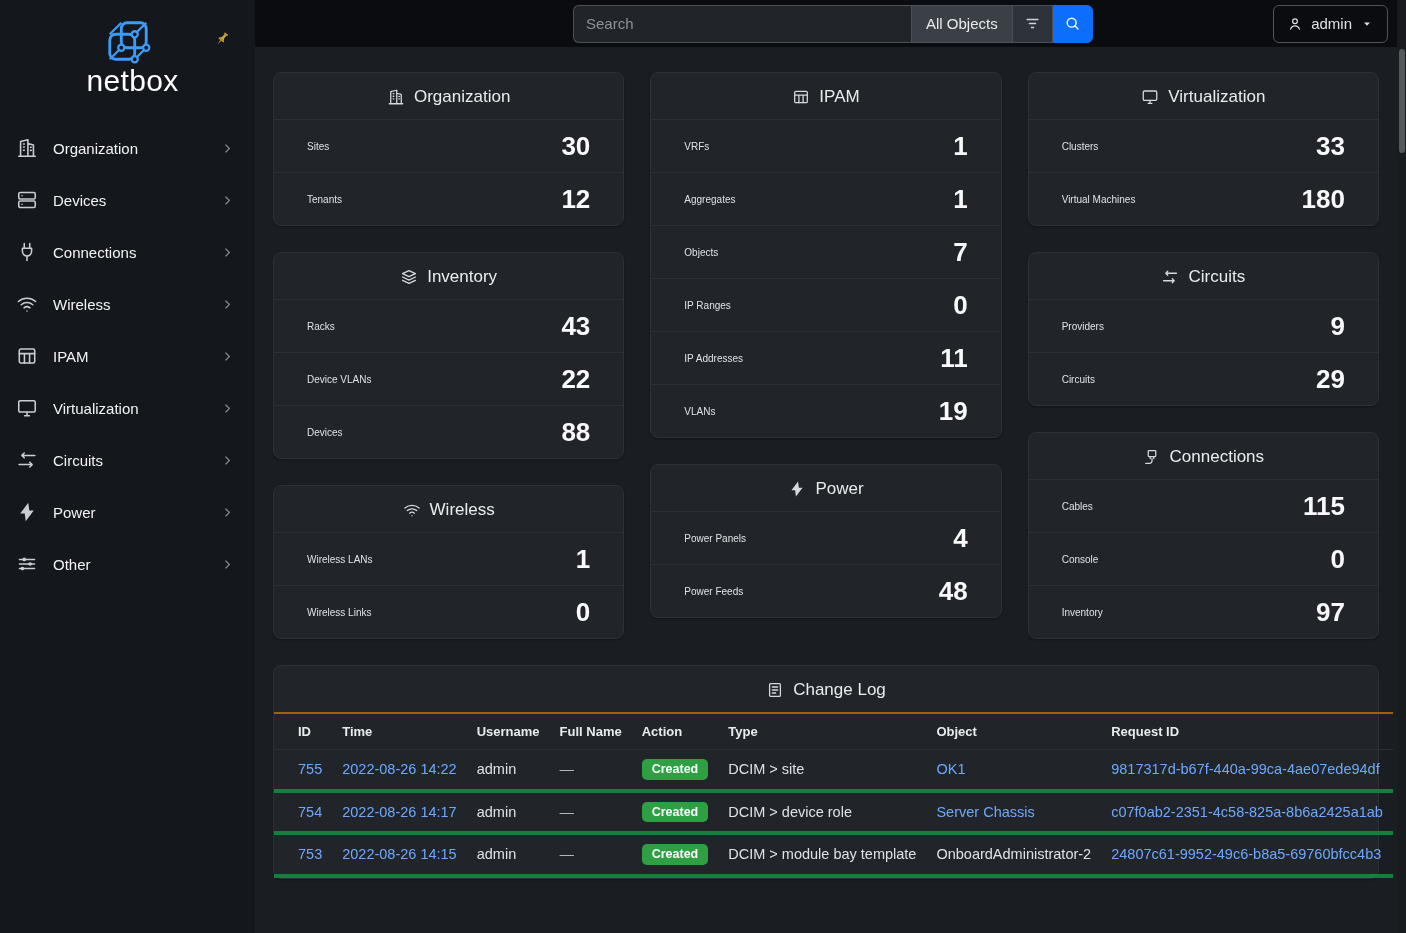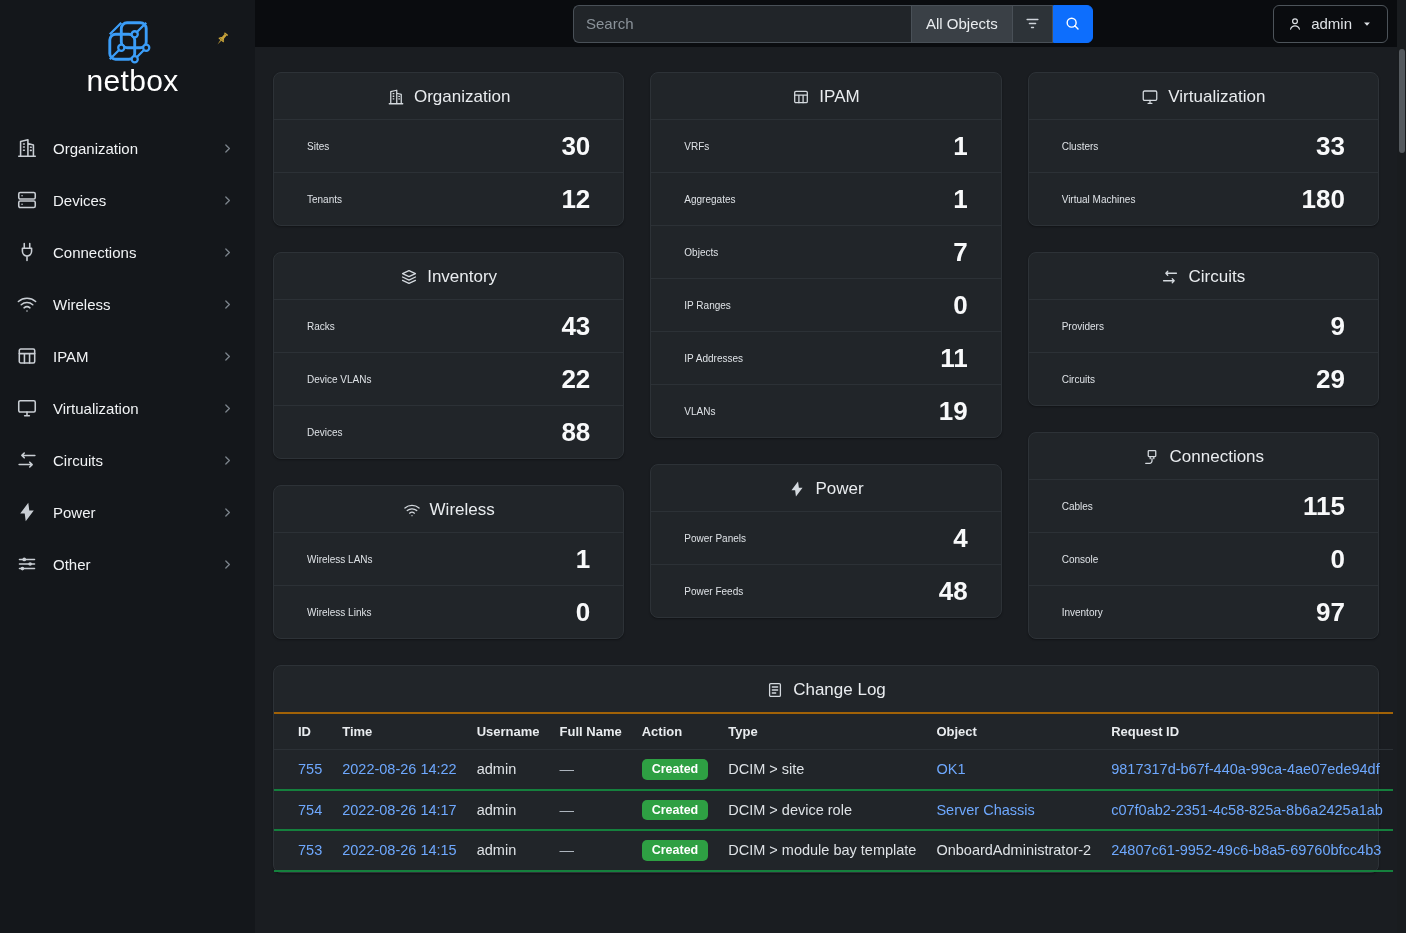--- a/index.html
+++ b/index.html
@@ -58,21 +58,21 @@
   .stat-row { display:flex; align-items:center; justify-content:space-between;
     padding:6px 33px; min-height:53px; border-top:1px solid #2c3136; }
   .stat-label { font-size:10px; color:#dee2e6;text-align:right; }
   .stat-value { font-size:26px; font-weight:700; color:#f8f9fa; cursor:pointer; }
 
   
   .changelog { margin-top:26px; }
   table { width:100%; border-collapse:collapse; }
   th { font-size:13px; font-weight:700; color:#e9ecef; text-align:left; padding:10px;
     border-top:2px solid #a16207; border-bottom:1px solid #2c3136; white-space:nowrap; }
-  td { font-size:14.5px; padding:9px 10px; border-bottom:2px solid #15803d; color:#dee2e6; white-space:nowrap; }
+  td { font-size:14.5px; padding:9px 10px; border-bottom:4px solid #15803d; color:#dee2e6; white-space:nowrap; }
   th:first-child, td:first-child { padding-left:24px; }
   th:nth-child(1){width:38px} th:nth-child(2){width:128px} th:nth-child(3){width:76px}
   th:nth-child(4){width:74px} th:nth-child(5){width:72px} th:nth-child(6){width:214px}
   th:nth-child(7){width:166px}
   a.link { color:var(--link,#6ea8fe); text-decoration:none; cursor:pointer; }
   .badge-success { display:inline-block; background:var(--success,#2ea043); color:#fff;
     font-size:12.5px; font-weight:600; padding:4px 10px; border-radius:5px; line-height:1; }
   .muted { color:#adb5bd; }
 
   

